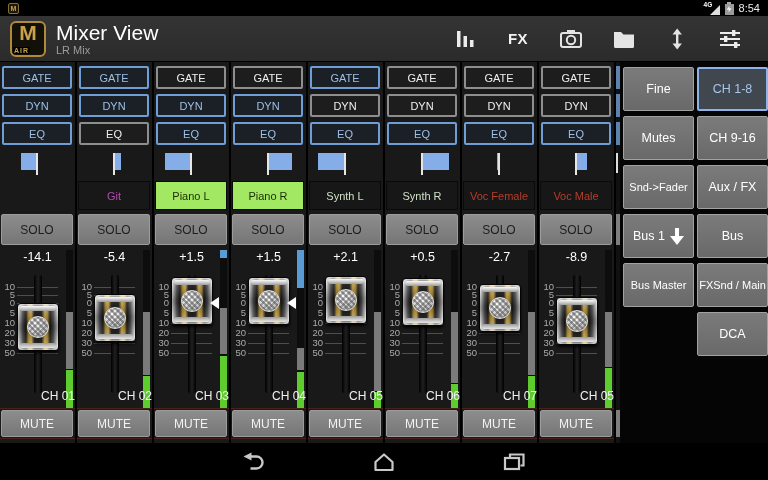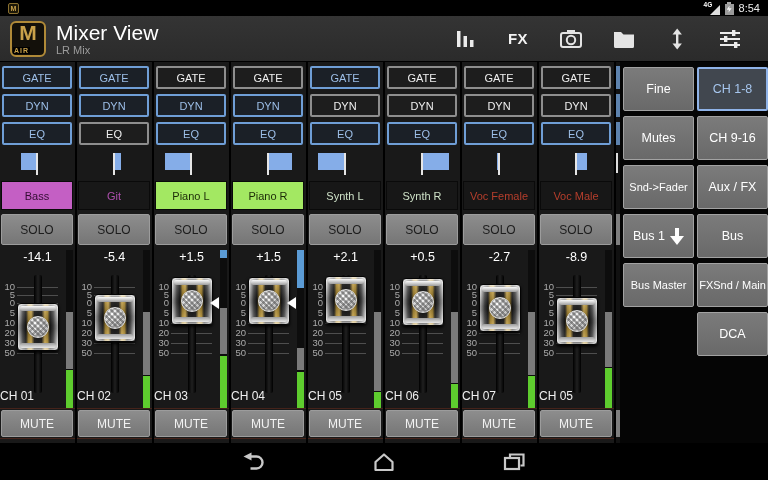--- a/index.html
+++ b/index.html
@@ -86,21 +86,21 @@
 
   .meter{position:absolute;top:188px;right:2px;width:7px;height:158px;background:#0d0d0d;}
   .meter div{position:absolute;left:0;width:100%;}
   .m-blue{background:#5b9bd5;top:0;}
   .m-gray{background:#7a7a7a;}
   .m-green{background:#5ecc2e;bottom:0;}
   .zero-marker{position:absolute;right:10px;top:235px;width:0;height:0;
         border-top:6px solid transparent;border-bottom:6px solid transparent;border-right:9px solid #fff;}
 
   .chlabel{position:absolute;top:323px;left:0;width:100%;height:23px;line-height:23px;
-           text-align:left;font-size:12px;color:#f0f0f0;}
+           text-align:right;font-size:12px;color:#f0f0f0;}
   .strip .sep-a{position:absolute;top:346px;left:0;right:0;height:1px;background:#45231a;}
   .strip .sep-b{position:absolute;top:376px;left:0;right:0;height:1px;background:#45231a;}
 
   
   .sliver{width:4px;flex:none;position:relative;background:#111;}
   .sliver div{position:absolute;left:0;}
 
   
   .sidebar{width:148px;flex:none;background:#050505;padding:5px 2px 0 3px;
            display:grid;grid-template-columns:71px 71px;grid-auto-rows:44px;column-gap:3px;row-gap:5px;}
@@ -204,21 +204,20 @@
   <div class="content">
     <div class="strips">
         <div class="strip">
     <div class="pbtn btn-gate on">GATE</div>
     <div class="pbtn btn-dyn on">DYN</div>
     <div class="pbtn btn-eq on">EQ</div>
     <div class="pan">
       <div class="pan-bar" style="width: 16px; right: 50%;"></div>
       <div class="pan-tick"></div>
     </div>
-    <div class="name" style="background: rgb(196, 95, 196); color: rgb(51, 13, 51);">Bass</div>
     <div class="gbtn solo">SOLO</div>
     <div class="db">-14.1</div>
     <div class="scale-host">
             <div class="sc-label" style="top: 220px;">10</div>
             <div class="sc-tick" style="top: 225px;"></div>
             <div class="sc-label" style="top: 228px;">5</div>
             <div class="sc-tick" style="top: 233px;"></div>
             <div class="sc-label" style="top: 236px;">0</div>
             <div class="sc-tick" style="top: 241px;"></div>
             <div class="sc-label" style="top: 246px;">5</div>

